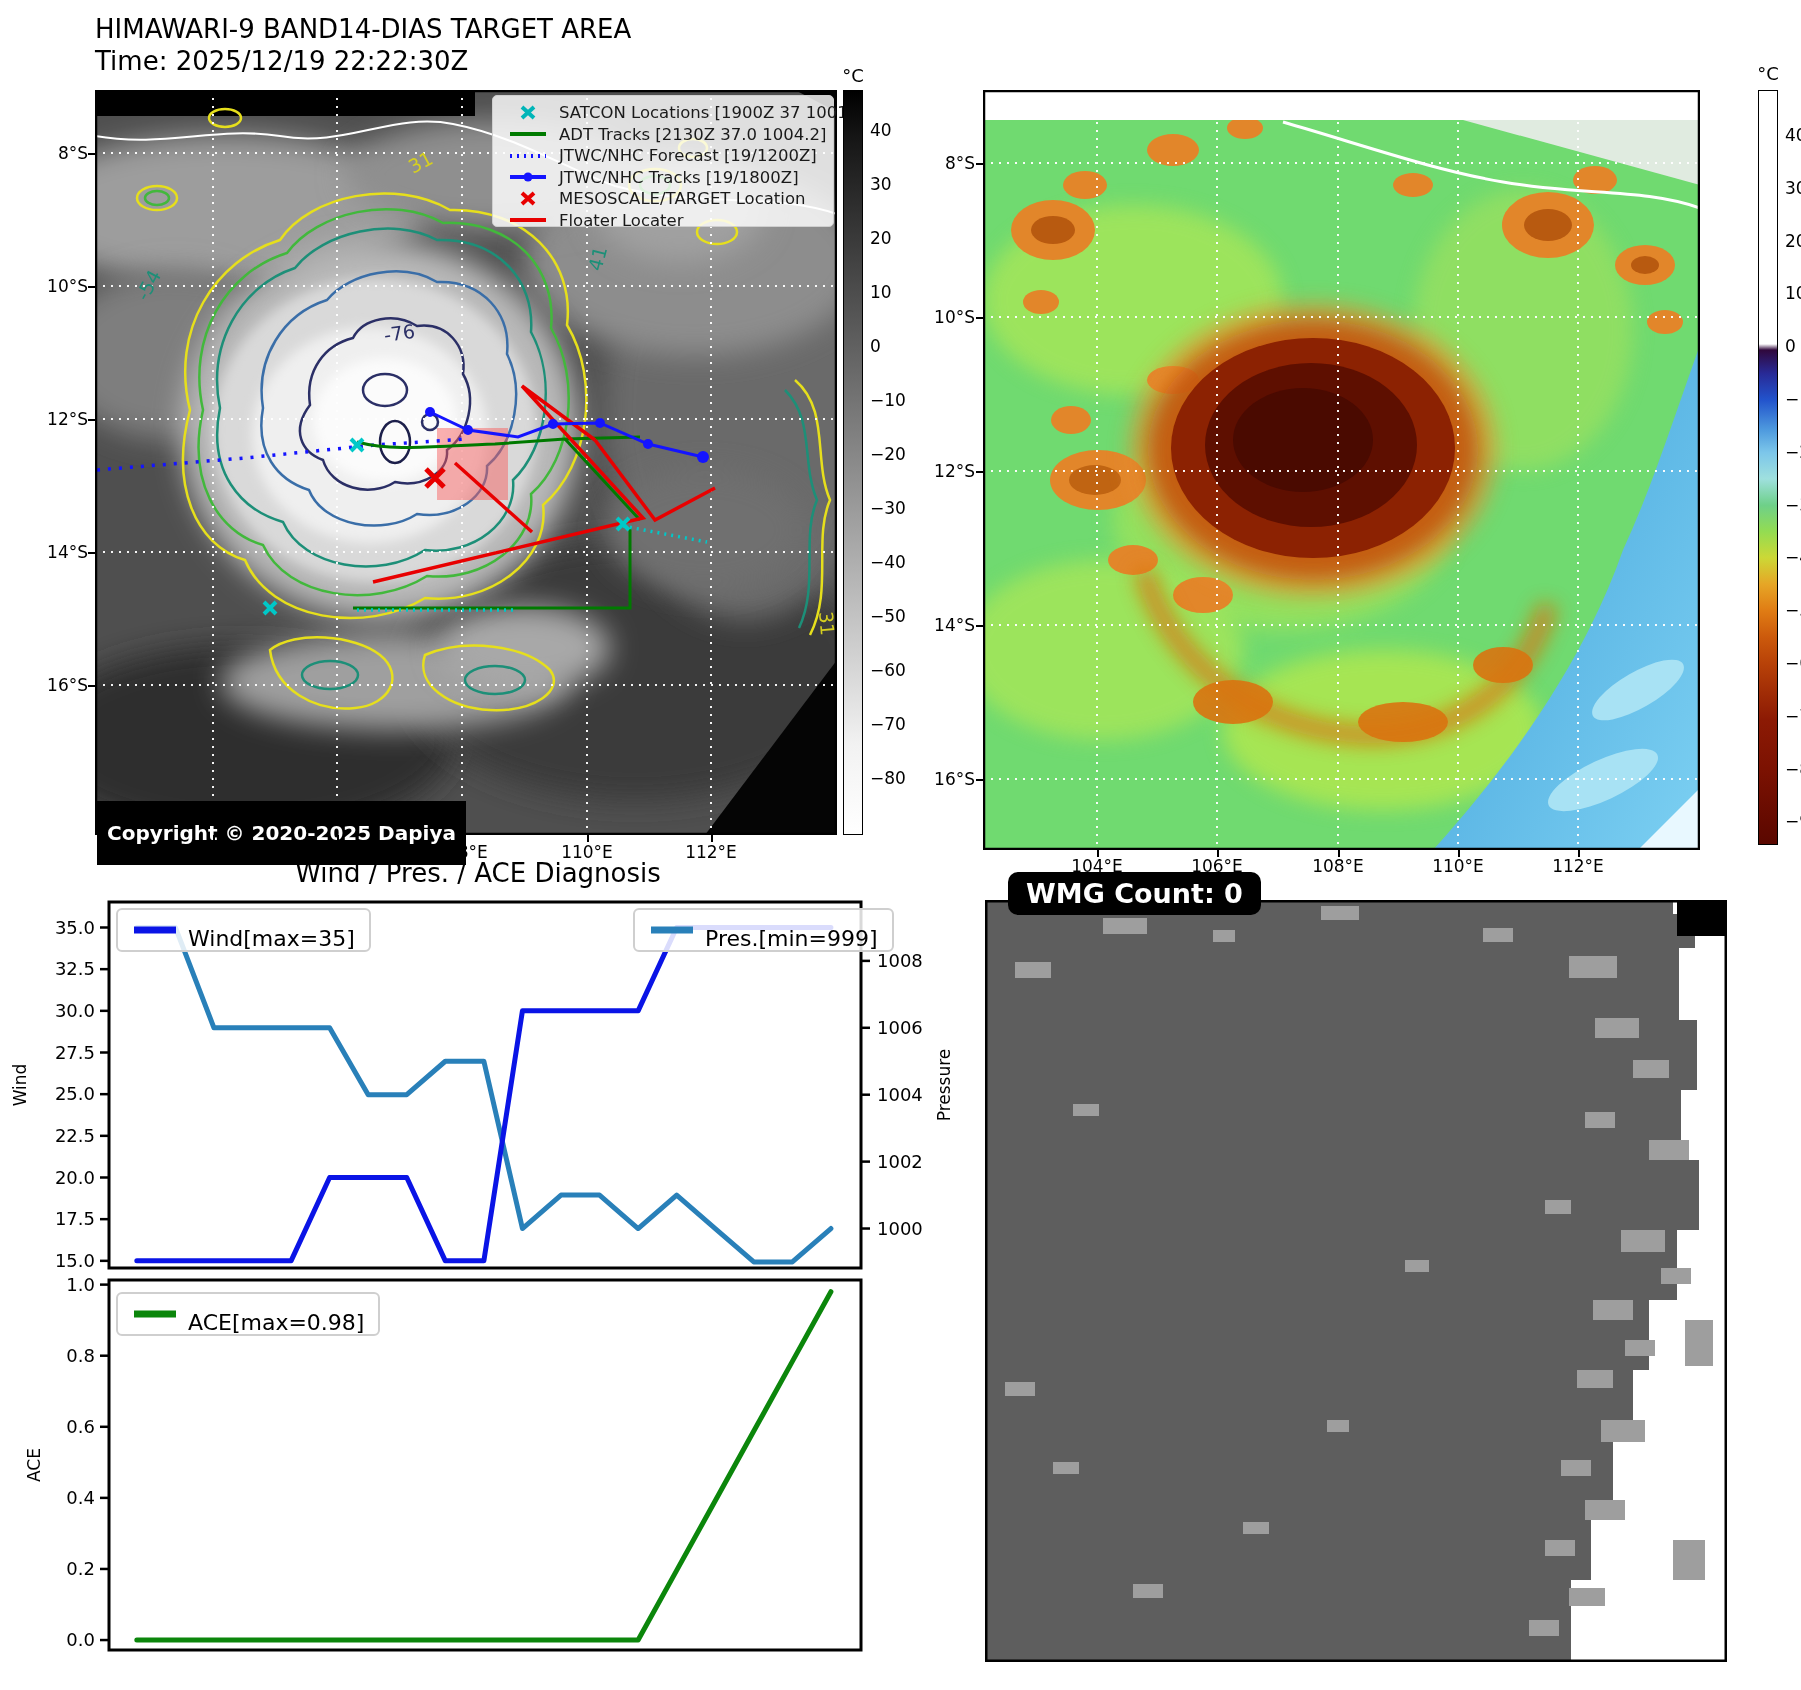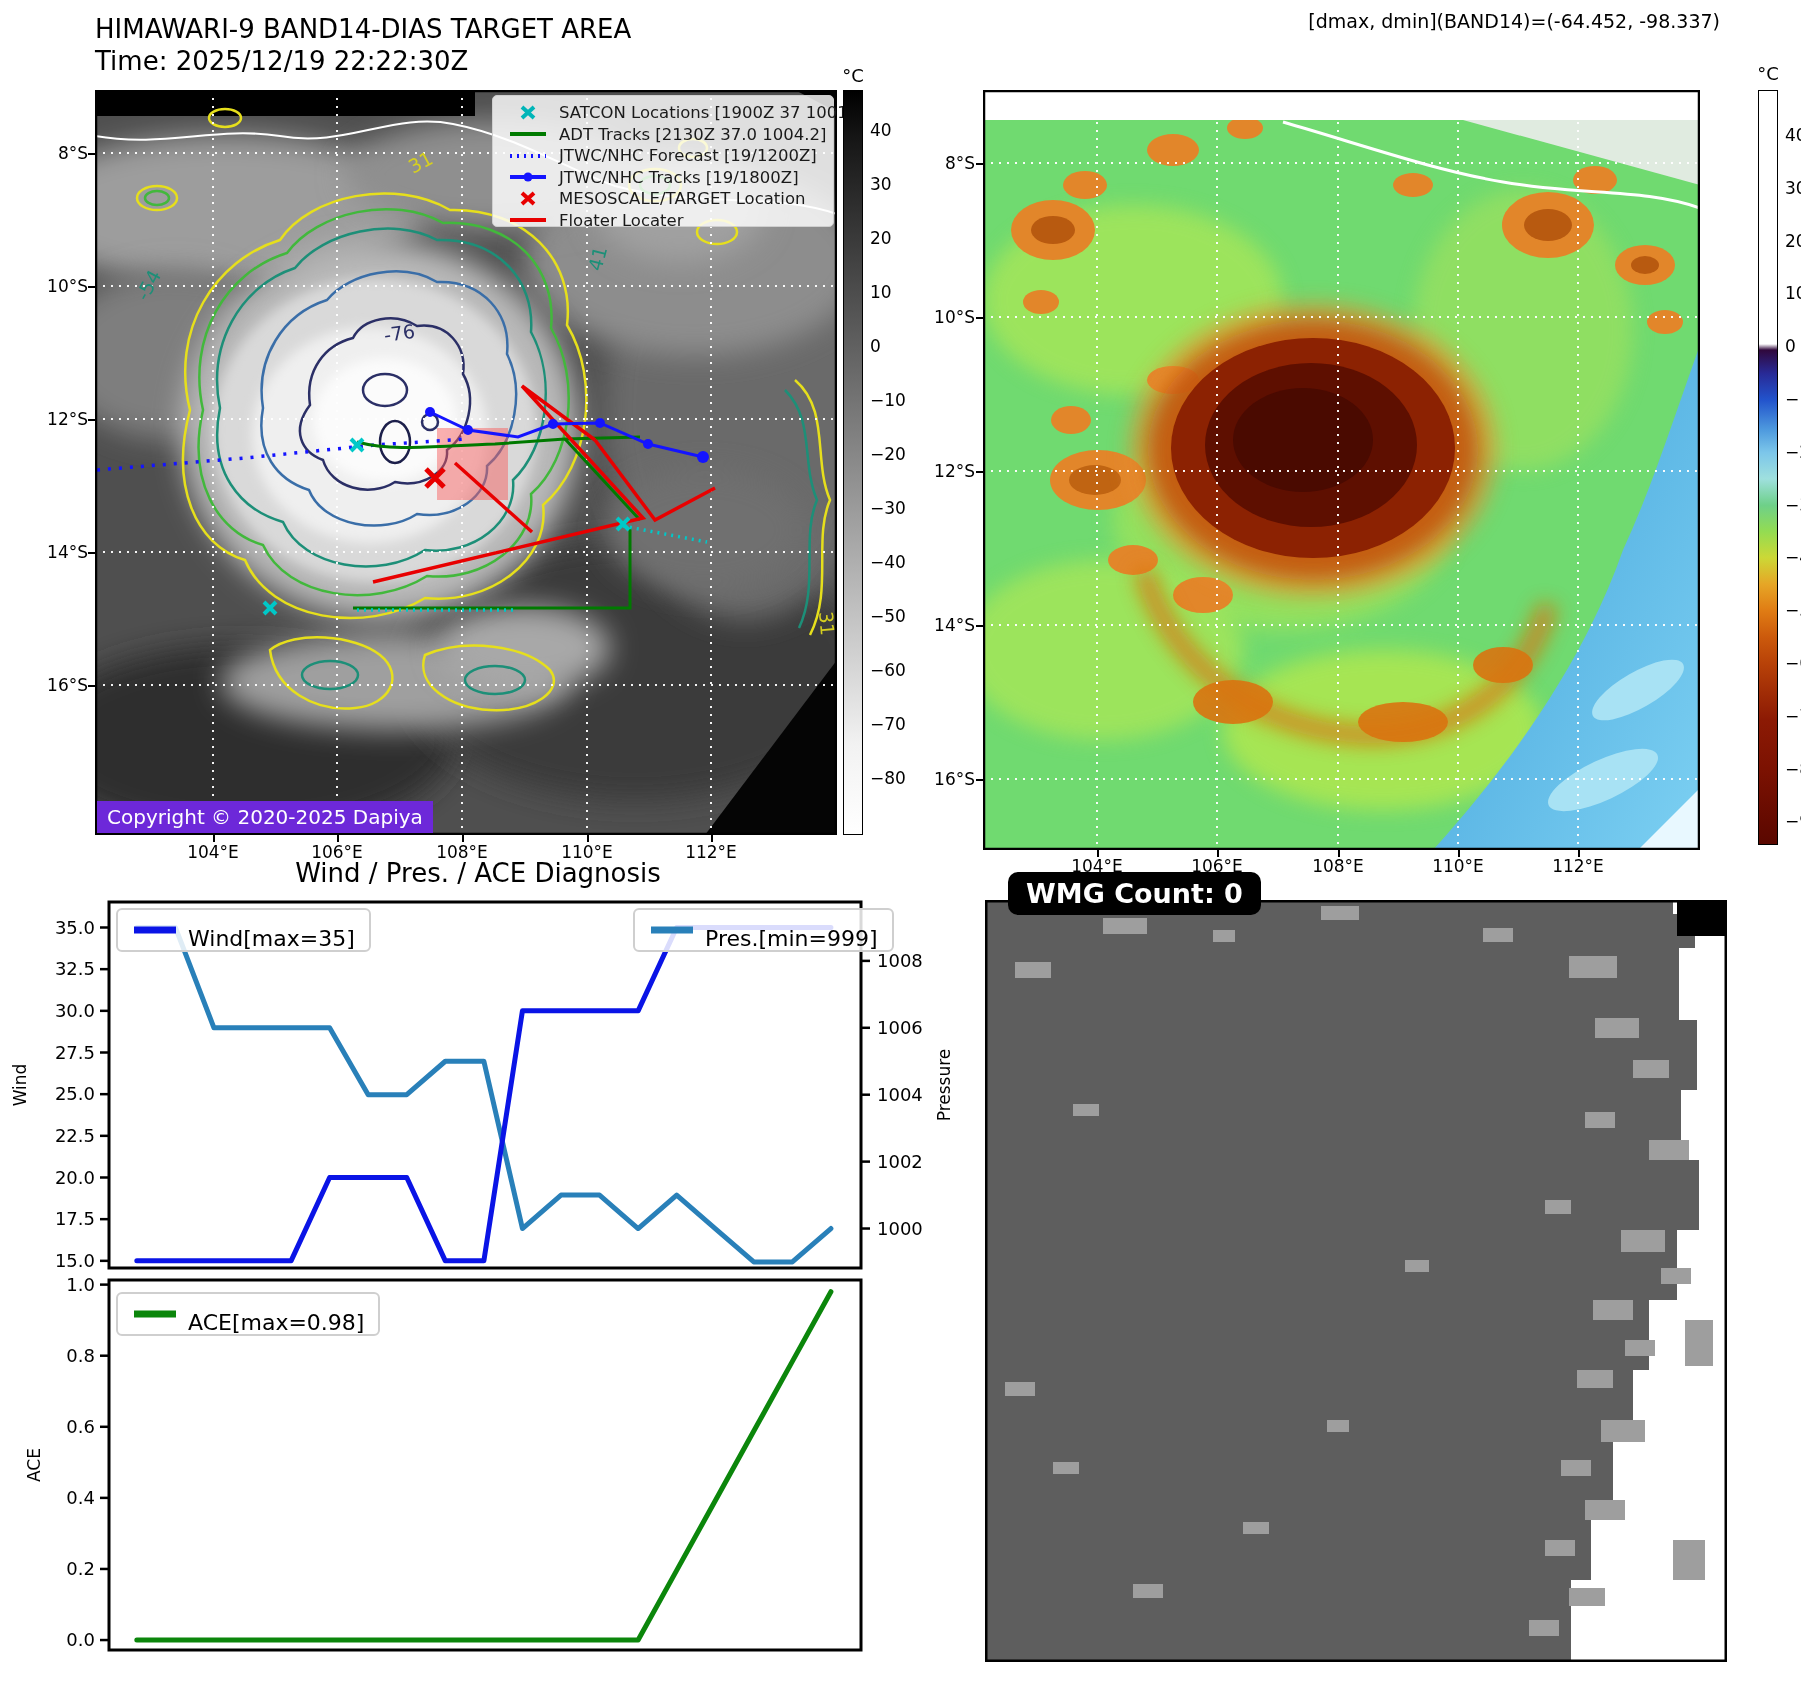--- a/index.html
+++ b/index.html
@@ -17,22 +17,22 @@
   #cbar-right{background:linear-gradient(180deg,
      #fff 0%,#fff 33.6%,#30083c 34.4%,#282a96 37.5%,#2253cc 41%,#4e9ade 45%,
      #7cc6ea 48%,#9fe0de 51.5%,#6ed089 55%,#93dc52 58.5%,#ccd836 62%,#e6a626 65.5%,
      #e07c14 69%,#cc5a0c 72.5%,#b84208 76%,#a02c06 80%,#8c1a04 83.5%,#7c1202 90%,
      #640a00 97%,#5a0800 100%);}
   .legend-box{background:rgba(255,255,255,0.82);border:1.5px solid #cfcfcf;border-radius:5px;
       padding:6px 10px 6px 12px;box-sizing:border-box;}
   .legend-row{display:flex;align-items:center;height:21.5px;}
   .legend-row .lg-marker{width:46px;flex:0 0 46px;display:flex;justify-content:center;}
   .legend-row .lg-text{font-size:16.5px;color:#1a1a1a;white-space:nowrap;padding-left:8px;}
-  .copyright{background:#6d28d9;color:#fff;font-weight:normal;font-size:20px;
-      padding:4px 10px;white-space:nowrap;}
+  .copyright{background:#000000;color:#fff;font-weight:bold;font-size:20px;
+      padding:20px 10px;white-space:nowrap;}
   .wmg-label{background:#000;color:#fff;font-weight:bold;font-size:27px;
       padding:6px 18px;border-radius:10px;white-space:nowrap;}
   .chart-legend{position:absolute;background:rgba(255,255,255,0.85);border:2px solid #cfcfcf;
       border-radius:6px;display:flex;align-items:center;padding:6px 14px;box-sizing:border-box;height:44px;}
   .chart-legend .cl-text{font-size:22px;color:#000;white-space:nowrap;padding-left:10px;margin-top:17px;}
   svg text{font-family:"DejaVu Sans","Liberation Sans",sans-serif;}
 </style>
 </head>
 <body>
 
@@ -210,21 +210,20 @@
       <span class="lg-text">Floater Locater</span>
     </div>
   </div>
 
 <div class="abs copyright" style="left:97px;top:801px;">Copyright © 2020-2025 Dapiya</div>
 
 <div class="abs cbunit" style="left:853px;top:86px;">°C</div>
 <div class="abs cbar" id="cbar-left" style="left:843px;top:90px;width:20px;height:745px;"></div>
 
 <div class="abs hdr-right" style="left:1100px;top:10px;width:620px;">
-  <div>[dmax, dmin](BAND14)=(-64.452, -98.337)</div>
 </div>
 
 <svg class="abs" style="left:983px;top:90px;" width="717" height="760" viewBox="0 0 717 760">
   <defs>
     <linearGradient id="blugrad" x1="0" y1="0" x2="1" y2="1">
       <stop offset="0" stop-color="#3f9fd9"></stop>
         <stop offset="1" stop-color="#7cd0f2"></stop>
     </linearGradient>
     <filter id="b3" x="-40%" y="-40%" width="180%" height="180%">
         <feGaussianBlur stdDeviation="10"></feGaussianBlur>

